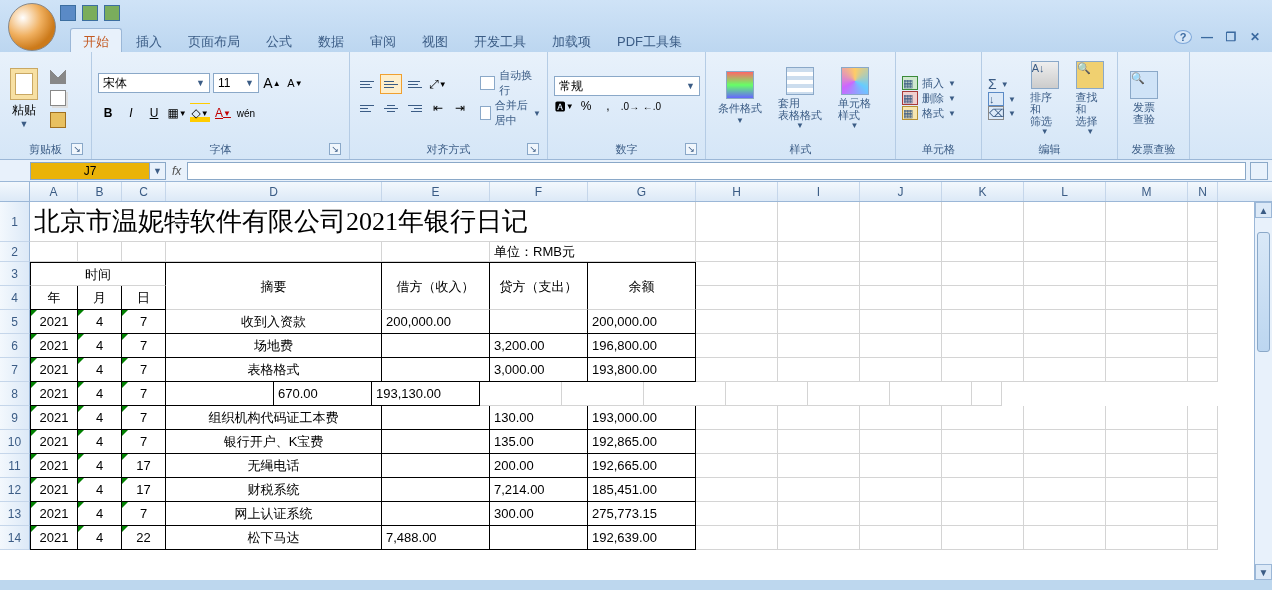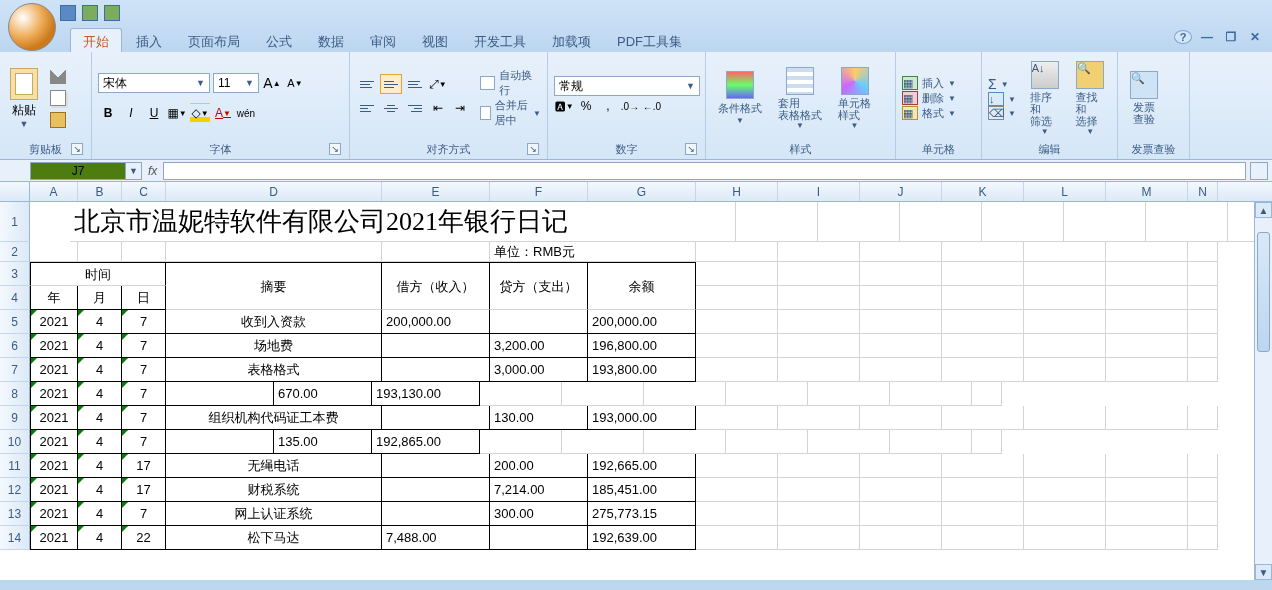--- a/index.html
+++ b/index.html
@@ -50,21 +50,21 @@
 .abtn.sel{border:1px solid #f0a030; background:#fdeecb;}
 
 
 .vbtn{display:flex; flex-direction:column; align-items:center; justify-content:center; padding:2px 6px; cursor:pointer; font-size:11px; color:#3b5c85;}
 .vbtn .icn{width:28px; height:28px; margin-bottom:2px; border:1px solid #8aa8c8; background:#fff;}
 .mini-row{display:flex; align-items:center; gap:4px; font-size:11px; color:#3b5c85; cursor:pointer;}
 .mini-row .icn{width:16px; height:14px;}
 
 
 .fbar{ background:#e8f1fb; height:22px; border-bottom:1px solid #9bb7d7; display:flex; align-items:center;}
-.namebox{ width:96px; background:#4d7c0f; border:1px solid #8aa8c8; height:18px; margin-left:30px; text-align:center; line-height:16px; font-size:12px;}
+.namebox{ width:120px; background:#eab308; border:1px solid #8aa8c8; height:18px; margin-left:30px; text-align:center; line-height:16px; font-size:12px;}
 .namebox-dd{ width:16px; height:18px; border:1px solid #8aa8c8; border-left:none; background:#e8f1fb; text-align:center; line-height:16px; font-size:9px; color:#3b5c85; cursor:pointer;}
 .fx{ margin:0 6px; font-style:italic; color:#555; cursor:pointer;}
 .formula-input{ flex:1; background:#fff; border:1px solid #8aa8c8; height:18px; margin-right:4px;}
 .fbar-expand{width:18px; height:18px; border:1px solid #8aa8c8; background:#e8f1fb; margin-right:4px; cursor:pointer;}
 
 
 .grid-wrap{ background:#fff; position:relative; height:398px; overflow:hidden;}
 .colhdr{ display:flex; background:linear-gradient(#f3f8fd,#dce9f7); border-bottom:1px solid #9bb7d7; height:20px;}
 .corner{ width:30px; border-right:1px solid #9bb7d7; background:linear-gradient(#f3f8fd,#dce9f7);}
 .ch{ border-right:1px solid #c5d6ea; text-align:center; line-height:20px; font-size:12px; color:#3b5c85;}
@@ -355,21 +355,21 @@
         <div class="ch" style="width: 82px;">J</div>
         <div class="ch" style="width: 82px;">K</div>
         <div class="ch" style="width: 82px;">L</div>
         <div class="ch" style="width: 82px;">M</div>
         <div class="ch" style="width: 30px;">N</div>
       </div>
   </div>
   <div class="rows" id="rows">
       <div class="row tall">
         <div class="rh">1</div>
-        <div class="cell title-cell" style="width: 666px; margin-left: 40px;">北京市温妮特软件有限公司2021年银行日记</div>
+        <div class="cell title-cell" style="width: 666px;">北京市温妮特软件有限公司2021年银行日记</div>
         <div class="cell " style="width: 82px;"></div>
         <div class="cell " style="width: 82px;"></div>
         <div class="cell " style="width: 82px;"></div>
         <div class="cell " style="width: 82px;"></div>
         <div class="cell " style="width: 82px;"></div>
         <div class="cell " style="width: 82px;"></div>
         <div class="cell " style="width: 30px;"></div>
       </div>
       <div class="row " style="height: 20px;">
         <div class="rh" style="line-height: 20px;">2</div>
@@ -501,20 +501,21 @@
         <div class="cell " style="width: 82px;"></div>
         <div class="cell " style="width: 82px;"></div>
         <div class="cell " style="width: 82px;"></div>
         <div class="cell " style="width: 30px;"></div>
       </div>
       <div class="row ">
         <div class="rh">10</div>
         <div class="cell tc greentri bord-l bord-b bord-r" style="width: 48px;">2021</div>
         <div class="cell tc greentri bord-b bord-r" style="width: 44px;">4</div>
         <div class="cell tc greentri bord-b bord-r" style="width: 44px;">7</div>
+        <div class="cell tc bord-b bord-r" style="width: 216px;">银行开户、K宝费</div>
         <div class="cell tr bord-b bord-r" style="width: 108px;"></div>
         <div class="cell tr bord-b bord-r" style="width: 98px;">135.00</div>
         <div class="cell tr bord-b bord-r" style="width: 108px;">192,865.00</div>
         <div class="cell " style="width: 82px;"></div>
         <div class="cell " style="width: 82px;"></div>
         <div class="cell " style="width: 82px;"></div>
         <div class="cell " style="width: 82px;"></div>
         <div class="cell " style="width: 82px;"></div>
         <div class="cell " style="width: 82px;"></div>
         <div class="cell " style="width: 30px;"></div>

